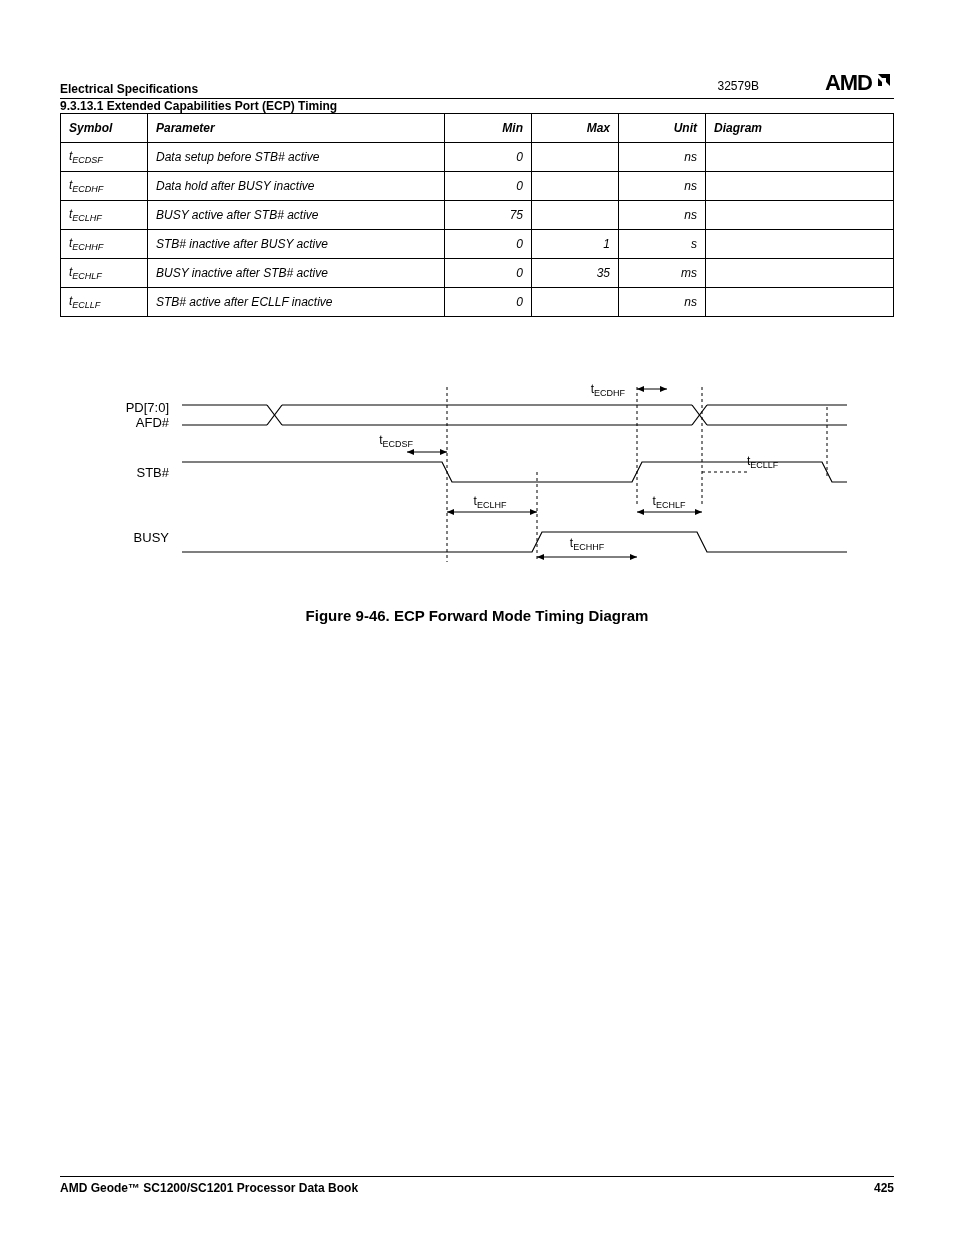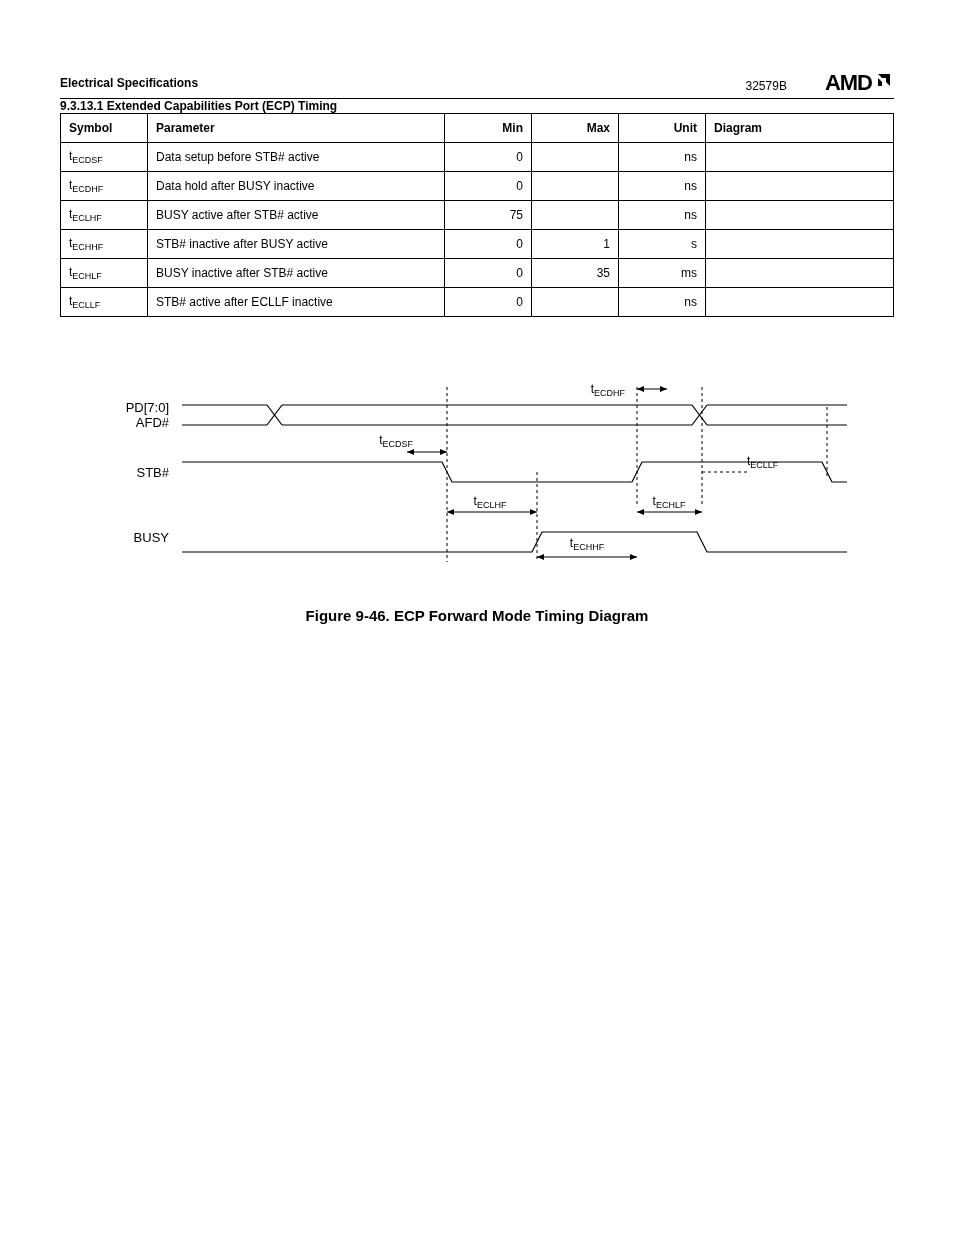--- a/index.html
+++ b/index.html
@@ -14,32 +14,32 @@
   }
   .page {
     padding: 70px 60px 40px 60px;
     box-sizing: border-box;
     height: 100%;
     position: relative;
   }
   .header-row {
     display: flex;
     justify-content: space-between;
-    align-items: center;
+    align-items: flex-end;
     border-bottom: 1.5px solid #000;
     padding-bottom: 2px;
   }
   .header-left {
     font-size: 12px;
     font-weight: bold;
   }
   .header-right {
     display: flex;
     align-items: baseline;
-    gap: 38px;
+    gap: 66px;
     font-size: 12px;
   }
   .doc-number {
     font-size: 12px;
   }
   .logo {
     font-family: Arial, sans-serif;
     font-weight: bold;
     font-size: 22px;
     letter-spacing: -1px;
@@ -58,20 +58,21 @@
     text-align: center;
     font-weight: bold;
     font-size: 13px;
     margin-top: 22px;
     margin-bottom: 6px;
   }
   table.params {
     border-collapse: collapse;
     width: 100%;
     font-size: 12px;
+    font-style: italic;
   }
   table.params th, table.params td {
     border: 1px solid #000;
     padding: 5px 8px;
     text-align: left;
     vertical-align: middle;
     height: 18px;
   }
   table.params th {
     font-weight: bold;
@@ -251,14 +252,18 @@
 
       <text x="480" y="180" text-anchor="middle" font-size="12"><tspan>t</tspan><tspan font-size="9" dy="3">ECHHF</tspan></text>
       <line x1="430" y1="190" x2="530" y2="190" stroke="#000" stroke-width="1"></line>
       <polygon points="430,190 437,187 437,193" fill="#000"></polygon>
       <polygon points="530,190 523,187 523,193" fill="#000"></polygon>
     </svg>
   </div>
 
   <div class="figure-caption">Figure 9-46.  ECP Forward Mode Timing Diagram</div>
 
+  <div class="footer">
+    <span>AMD Geode™ SC1200/SC1201 Processor Data Book</span>
+    <span>425</span>
+  </div>
 
 </div>
 
 </body></html>

